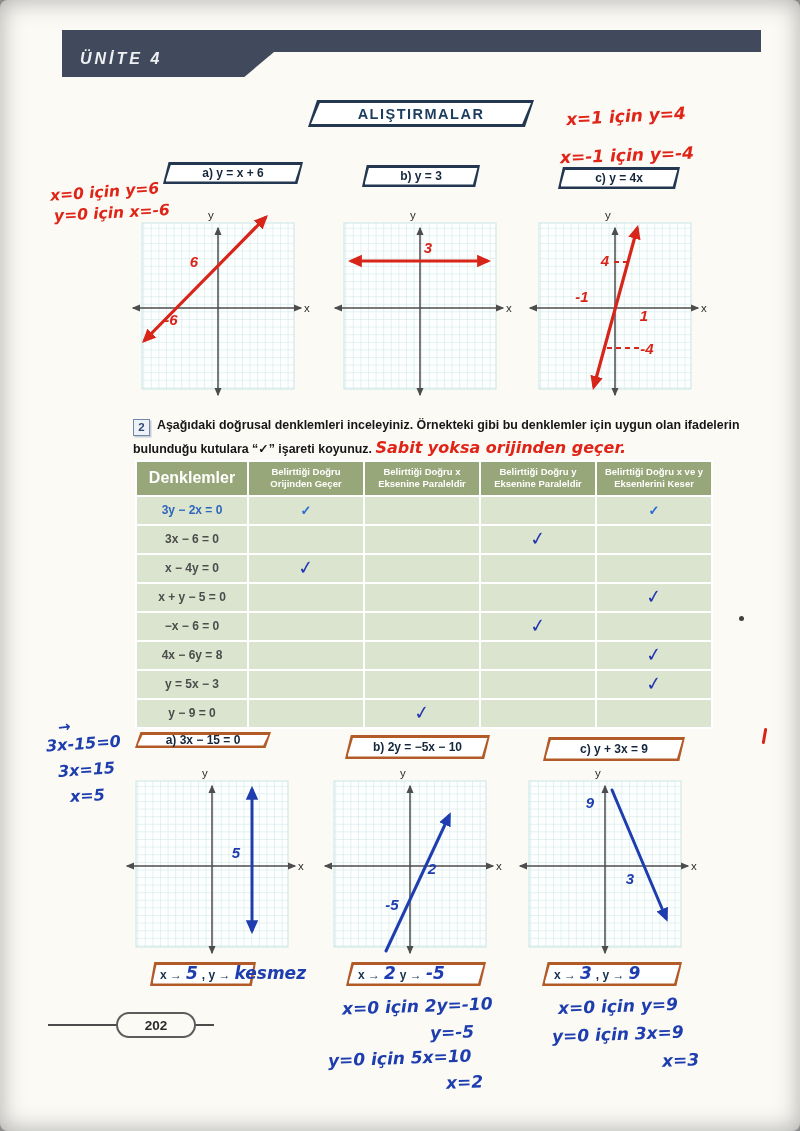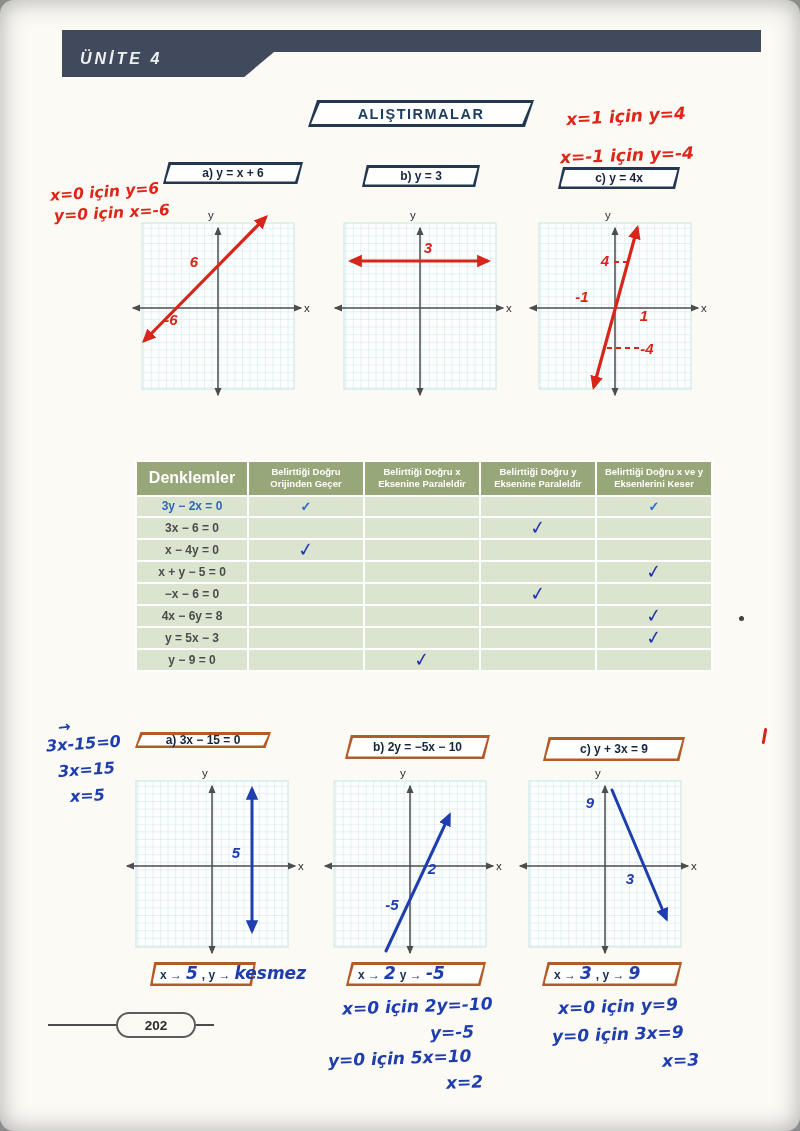--- a/index.html
+++ b/index.html
@@ -1,38 +1,38 @@
 <!DOCTYPE html>
 <html><head>
 <meta charset="utf-8">
 <style>
 *{margin:0;padding:0;box-sizing:border-box}
 html,body{width:800px;height:1131px}
 body{background:#8d8d8d;font-family:"Liberation Sans",sans-serif}
-.page{position:relative;width:800px;height:1131px;background:#fbfaf5;border-radius:14px;box-shadow:inset 0 0 24px rgba(40,40,45,.38);overflow:hidden}
+.page{position:relative;width:800px;height:1131px;background:#fbfaf5;border-radius:8px;box-shadow:inset 0 0 24px rgba(40,40,45,.38);overflow:hidden}
 .unit-bar{position:absolute;left:62px;top:30px;width:699px;height:22px;background:#414a5c}
 .unit-tab{position:absolute;left:62px;top:52px;width:212px;height:25px;background:#414a5c;clip-path:polygon(0 0,100% 0,86% 100%,0 100%)}
 .unit-title{position:absolute;left:80px;top:50px;color:#eef0f2;font-size:16px;font-weight:bold;font-style:italic;letter-spacing:3px}
 .ribbon{position:absolute}
 .rb-outer{position:absolute;inset:0;clip-path:polygon(4% 0,100% 0,96% 100%,0 100%)}
 .rb-outer.navy{background:#233750}
 .rb-outer.orange{background:#b25a28}
 .rb-inner{position:absolute;inset:2.5px;background:#fff;clip-path:polygon(4% 0,100% 0,96% 100%,0 100%)}
 .main-banner .rb-inner{inset:3px}
 .rb-text{position:absolute;inset:0;display:flex;align-items:center;justify-content:center;font-weight:bold;color:#15263c;font-size:12px;white-space:nowrap}
 .main-banner .rb-text{font-size:14.5px;letter-spacing:1.5px;color:#1c3d5f}
 .num-box{display:inline-block;width:17px;height:17px;border:1.5px solid #6f87a8;background:#eef2f7;color:#2c4a77;font-size:11.5px;font-weight:bold;text-align:center;line-height:14px;box-shadow:1.5px 1.5px 0 #c6cdd6;margin-right:7px;vertical-align:-2px}
 .ex-head{position:absolute;font-size:12.4px;font-weight:bold;color:#161616;line-height:1.5}
 .hand-red{color:#e02417;font-family:"DejaVu Sans",sans-serif;font-style:italic;font-weight:bold}
 .hand-blue{color:#1e3dae;font-family:"DejaVu Sans",sans-serif;font-style:italic;font-weight:bold}
 .hw{position:absolute;white-space:nowrap}
 .eq-table{position:absolute;left:135px;top:460px;width:578px;border-collapse:collapse;table-layout:fixed}
 .eq-table th{background:#98a779;color:#fff;font-size:9.5px;font-weight:bold;border:2px solid #fff;padding:4px 2px;line-height:1.3;text-align:center;vertical-align:middle}
 .eq-table th:first-child{font-size:16px}
-.eq-table td{background:#dae4ce;border:2px solid #fff;height:21px;text-align:center;vertical-align:middle}
+.eq-table td{background:#dae4ce;border:2px solid #fff;height:29px;text-align:center;vertical-align:middle}
 td.eq-cell{font-size:12px;font-weight:bold;color:#4c4c4c}
 td.eq-cell.example{color:#2f66bd}
 .check{display:inline-block;line-height:1}
 .check.printed{color:#2a6cd4;font-size:13px;font-weight:bold}
 .check.hand{color:#2236b2;font-size:19px;font-weight:bold;transform:rotate(-7deg);font-family:"DejaVu Sans",sans-serif}
 .graph{position:absolute}
 .graph text{font-family:"Liberation Sans",sans-serif}
 .grid-bg{fill:#fdfefe;stroke:#c9e5e5;stroke-width:1}
 .axis{stroke:#4d4d4d;stroke-width:1.5}
 .axis-label{font-size:11.5px;fill:#2e2e2e}
@@ -143,20 +143,24 @@
       <line class="red-line" x1="69" y1="181" x2="112" y2="24" marker-start="url(#ar)" marker-end="url(#ar)"></line>
       <line class="red-dash" x1="89" y1="57" x2="103" y2="57"></line>
       <line class="red-dash" x1="82" y1="143" x2="115" y2="143"></line>
       <text class="svg-hand red" x="80" y="61">4</text>
       <text class="svg-hand red" x="57" y="97">-1</text>
       <text class="svg-hand red" x="119" y="116">1</text>
       <text class="svg-hand red" x="122" y="149">-4</text>
     </svg>
   </div>
 
+  <div class="ex-head" style="left:133px;top:416px;width:608px">
+    <span class="num-box">2</span><span>Aşağıdaki doğrusal denklemleri inceleyiniz. Örnekteki gibi bu denklemler için uygun olan ifadelerin bulunduğu kutulara “✓” işareti koyunuz.</span>
+    <span class="hand-red" style="font-size:16px">Sabit yoksa orijinden geçer.</span>
+  </div>
 
   <table class="eq-table">
     <colgroup>
         <col style="width:112px">
         <col>
         <col>
         <col>
         <col>
       </colgroup>
     <thead>

